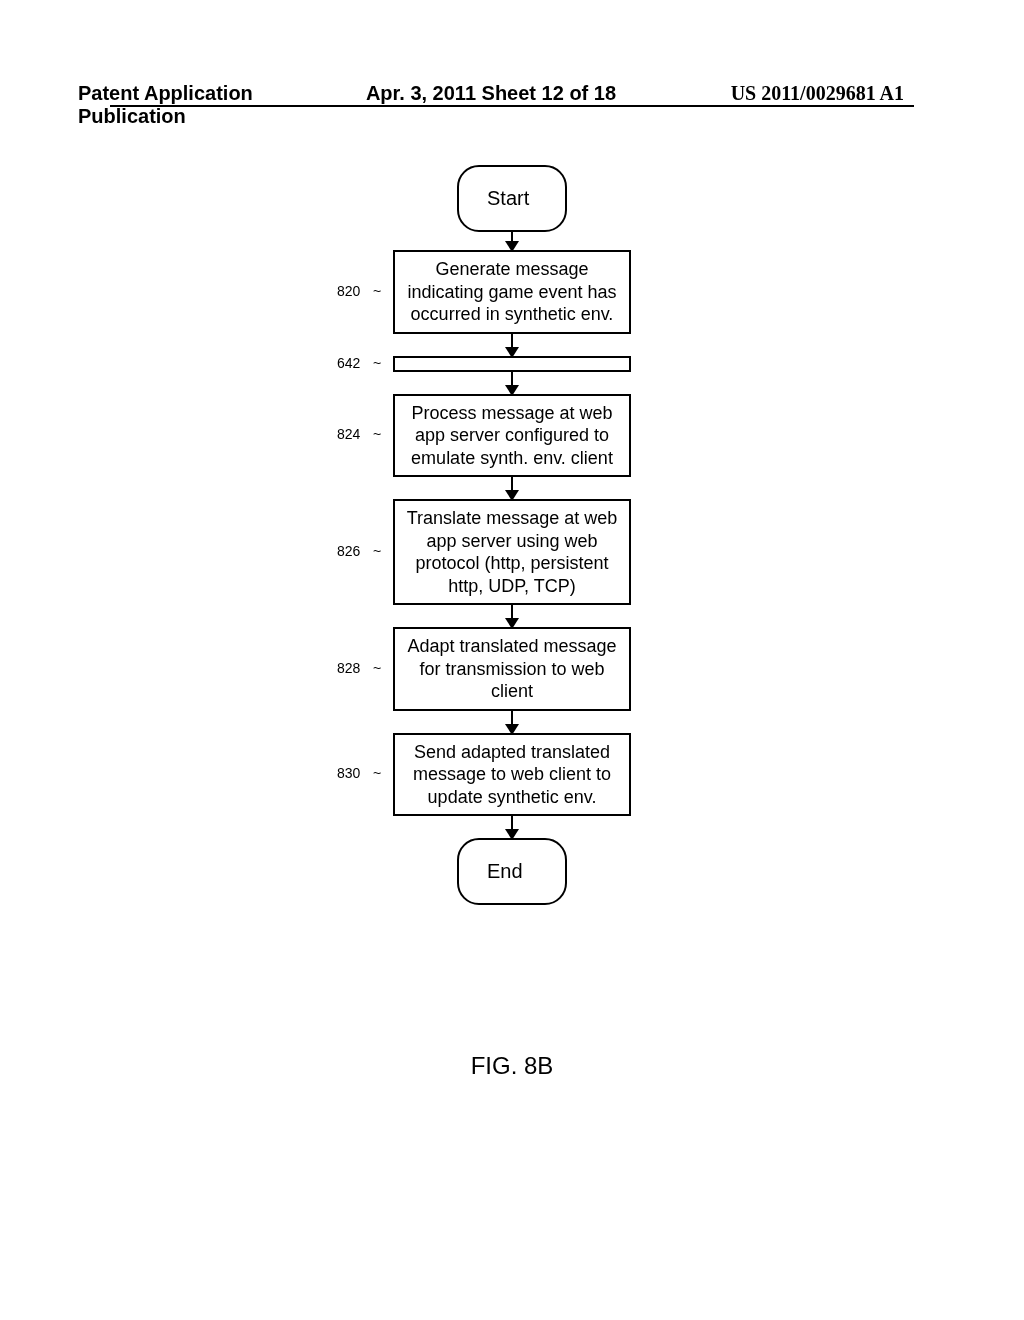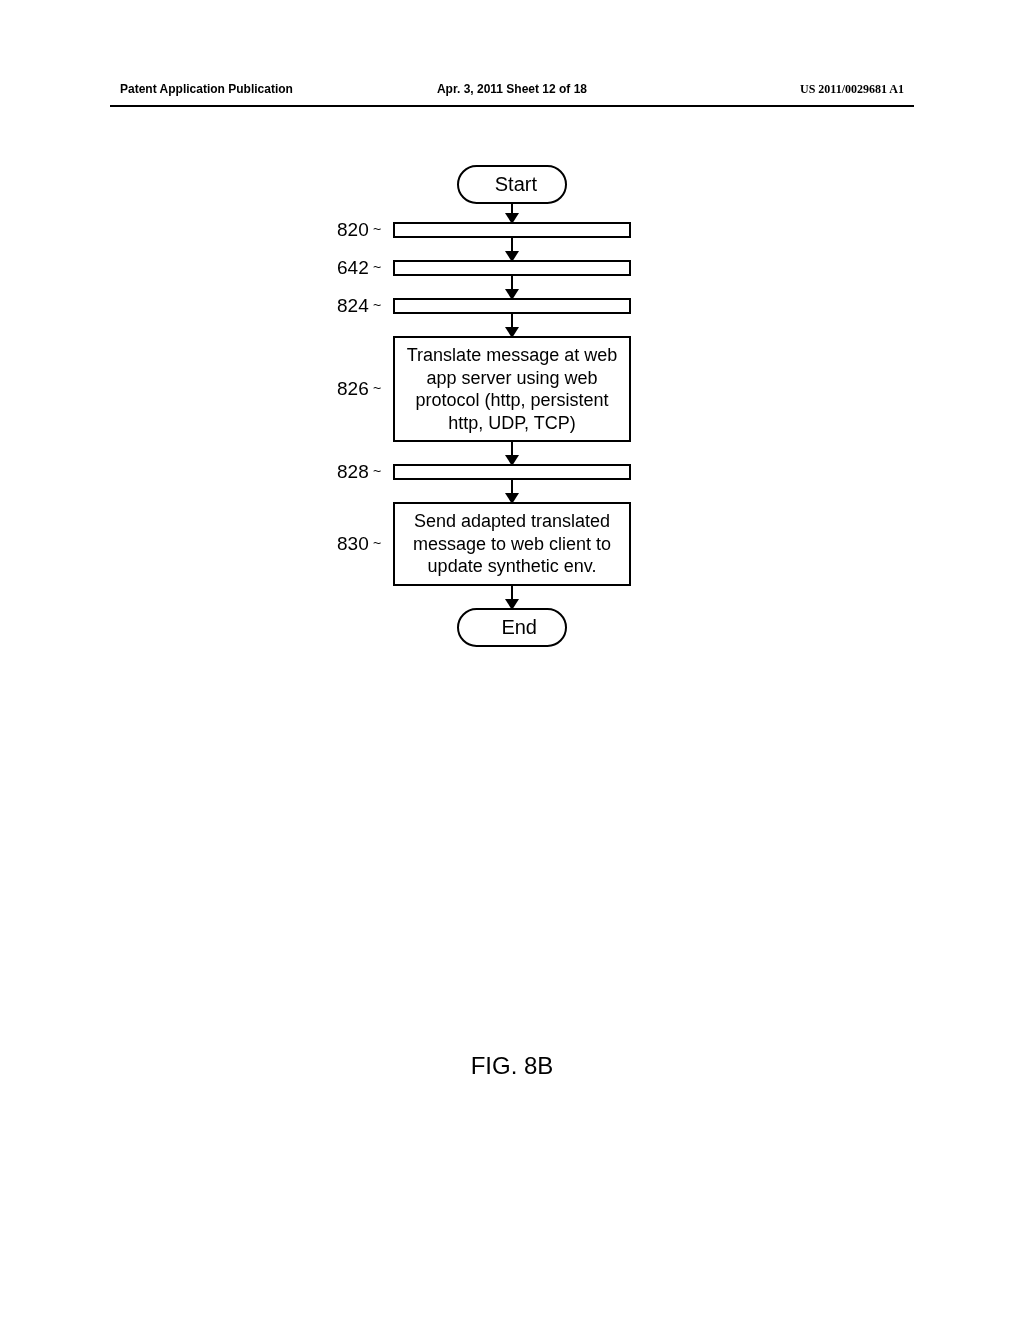--- a/index.html
+++ b/index.html
@@ -13,23 +13,23 @@
       background: white;
       font-family: Arial, Helvetica, sans-serif;
       position: relative;
     }
     .header {
       position: absolute;
       top: 82px;
       left: 0;
       right: 0;
       display: flex;
-      justify-content: flex-end;
-      padding: 0 120px 0 120px;
-      font-size: 12px;
+      justify-content: space-between;
+      padding: 0 120px 0 78px;
+      font-size: 20px;
       font-weight: bold;
     }
     .header-left {
       flex: 1;
     }
     .header-center {
       flex: 1;
       text-align: center;
     }
     .header-right {
@@ -49,23 +49,23 @@
       top: 165px;
       left: 50%;
       transform: translateX(-50%);
       display: flex;
       flex-direction: column;
       align-items: center;
     }
     .terminal {
       border: 2px solid #000;
       border-radius: 22px;
-      padding: 6px 28px;
+      padding: 20px 28px;
       font-size: 20px;
-      text-align: right;
+      text-align: left;
       min-width: 110px;
     }
     .process-box {
       border: 2px solid #000;
       padding: 6px 10px;
       font-size: 18px;
       text-align: center;
       width: 238px;
       line-height: 1.25;
       position: relative;
@@ -89,21 +89,21 @@
       border-top: 11px solid #000;
     }
     .arrow-short {
       height: 18px;
     }
     .ref-label {
       position: absolute;
       left: -58px;
       top: 50%;
       transform: translateY(-50%);
-      font-size: 19px;
+      font-size: 14px;
       white-space: nowrap;
     }
     .ref-connector {
       position: absolute;
       left: -22px;
       top: 50%;
       transform: translateY(-50%);
       font-size: 14px;
     }
     .figure-label {
@@ -125,45 +125,48 @@
 </div>
 <div class="header-divider"></div>
 
 <div class="flowchart">
   <div class="terminal">Start</div>
   <div class="arrow arrow-short"></div>
 
   <div class="process-box">
     <span class="ref-label">820</span>
     <span class="ref-connector">~</span>
+    <span>Generate message indicating game event has occurred in synthetic env.</span>
   </div>
   <div class="arrow"></div>
 
   <div class="process-box">
     <span class="ref-label">642</span>
     <span class="ref-connector">~</span>
   </div>
   <div class="arrow"></div>
 
   <div class="process-box">
     <span class="ref-label">824</span>
     <span class="ref-connector">~</span>
+    <span>Process message at web app server configured to emulate synth. env. client</span>
   </div>
   <div class="arrow"></div>
 
   <div class="process-box">
     <span class="ref-label">826</span>
     <span class="ref-connector">~</span>
     <span>Translate message at web app server using web protocol (http, persistent http, UDP, TCP)</span>
   </div>
   <div class="arrow"></div>
 
   <div class="process-box">
     <span class="ref-label">828</span>
     <span class="ref-connector">~</span>
+    <span>Adapt translated message for transmission to web client</span>
   </div>
   <div class="arrow"></div>
 
   <div class="process-box">
     <span class="ref-label">830</span>
     <span class="ref-connector">~</span>
     <span>Send adapted translated message to web client to update synthetic env.</span>
   </div>
   <div class="arrow"></div>
 

